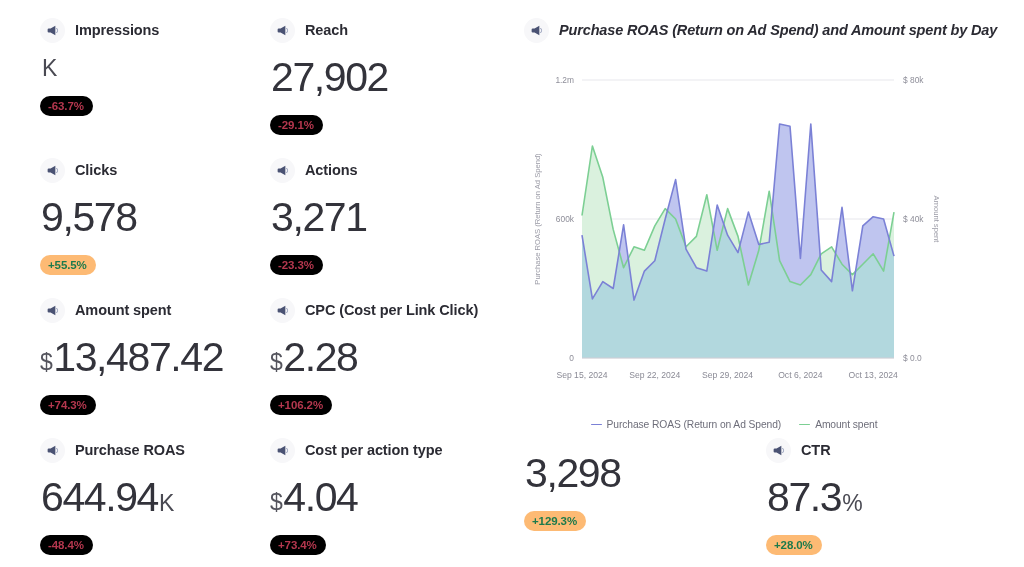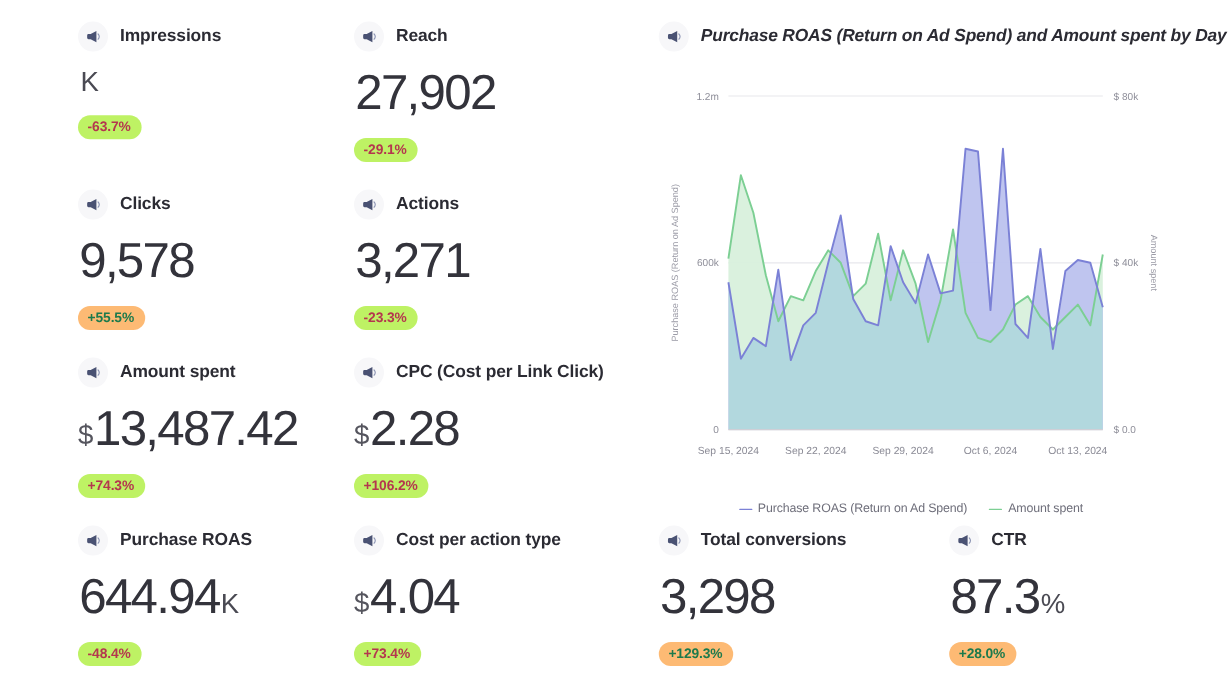--- a/index.html
+++ b/index.html
@@ -12,21 +12,21 @@
   .dashboard {
     position: relative;
     width: 1024px; height: 567px;
     background: #fff;
     padding: 0;
   }
   .grid {
     display: grid;
     grid-template-columns: 230px 230px 1fr;
     grid-template-rows: 140px 140px 140px 137px;
-    padding: 12px 0 0 65px;
+    padding: 12px 0 0 40px;
     height: 410px;
   }
 
   
   .card { position: relative; padding-top: 6px; }
   .card-head { display: flex; align-items: center; gap: 10px; height: 24px; }
   .ico {
     width: 25px; height: 25px; border-radius: 50%;
     background: #f7f7f9;
     display: flex; align-items: center; justify-content: center;
@@ -49,21 +49,21 @@
   }
   .card-value .suf {
     font-size: 23px; letter-spacing: -0.4px; color: #4a4a53;
     margin-left: 1px;
   }
   .badge {
     display: inline-block; margin-top: 16px;
     font-size: 11.5px; font-weight: 700; letter-spacing: -0.1px;
     padding: 4px 9px 4px 8px; border-radius: 10px;
   }
-  .badge.neg { background: #bef264; color: #b4374e; }
+  .badge.neg { background: #000000; color: #b4374e; }
   .badge.pos { background: #fdba74; color: #1d7a4c; }
 
   
   .chart-panel { grid-column: 3; grid-row: 1 / span 3; padding: 6px 0 0 24px; }
   .chart-head { display: flex; align-items: center; gap: 10px; height: 24px; }
   .chart-title {
     font-size: 14.5px; font-weight: 700; color: #2b2b33; letter-spacing: -0.15px; font-style: italic;
   }
   .chart-body { position: relative; margin-top: 24px; width: 420px; height: 345px; }
   .chart-body svg { display: block; overflow: visible; }
@@ -223,29 +223,20 @@
         <span class="cur">$</span>
           <span class="num">4.04</span>
           <span class="suf"></span>
       </div>
       <span class="badge neg">+73.4%</span>
     </div>
 
     <div class="card" style="grid-column:3;grid-row:4;padding-left:24px">
       <div style="display:flex">
         <div style="width:242px">
-          <div class="card-head">
-            <span class="ico">
-                <svg width="13" height="13" viewBox="0 0 16 16">
-                  <path d="M11.5 2.2v11.6L5.6 10.6H3.4A1.4 1.4 0 0 1 2 9.2V6.8a1.4 1.4 0 0 1 1.4-1.4h2.2z" fill="#4a5273"></path>
-                  <path d="M13.2 5.3a3.6 3.6 0 0 1 0 5.4" stroke="#8f97b5" stroke-width="1.2" fill="none" stroke-linecap="round"></path>
-                </svg>
-              </span>
-            <span class="card-label">Total conversions</span>
-          </div>
           <div class="card-value">
             <span class="cur"></span>
               <span class="num">3,298</span>
               <span class="suf"></span>
           </div>
           <span class="badge pos">+129.3%</span>
         </div>
         <div>
           <div class="card-head">
             <span class="ico">

